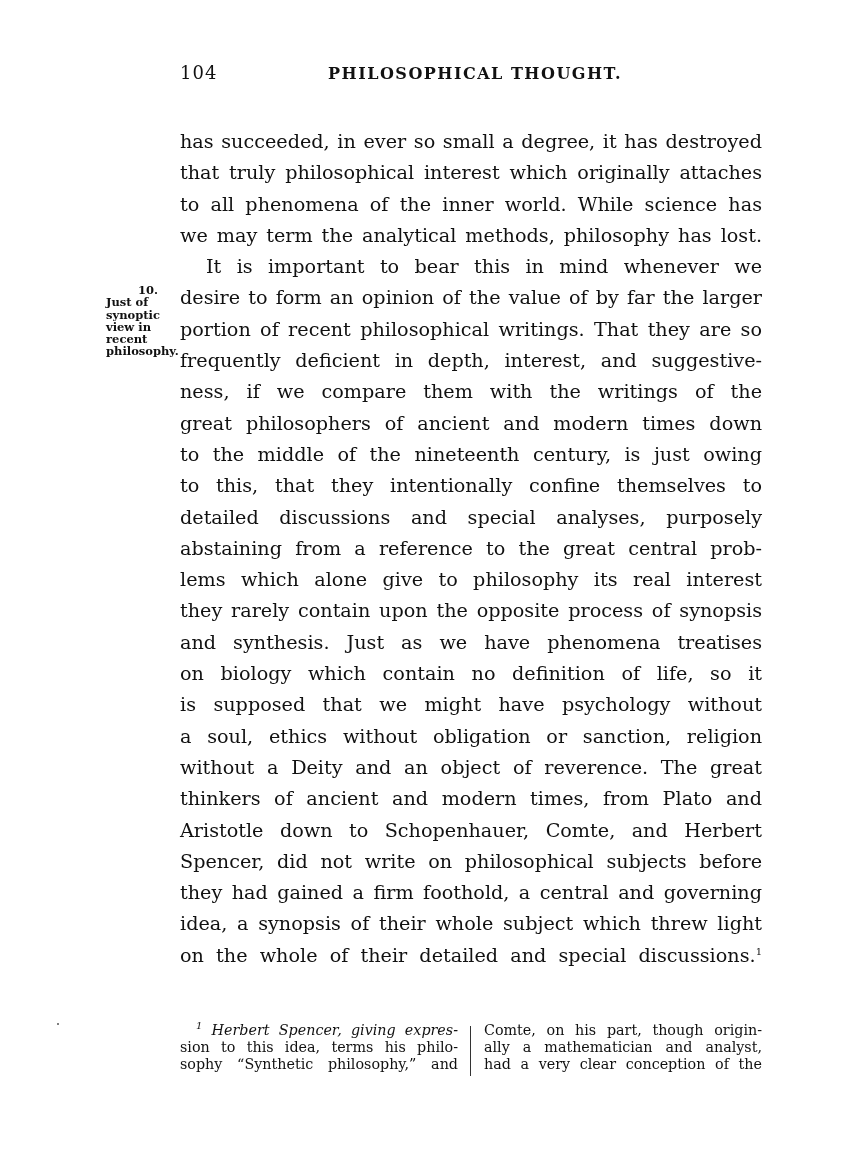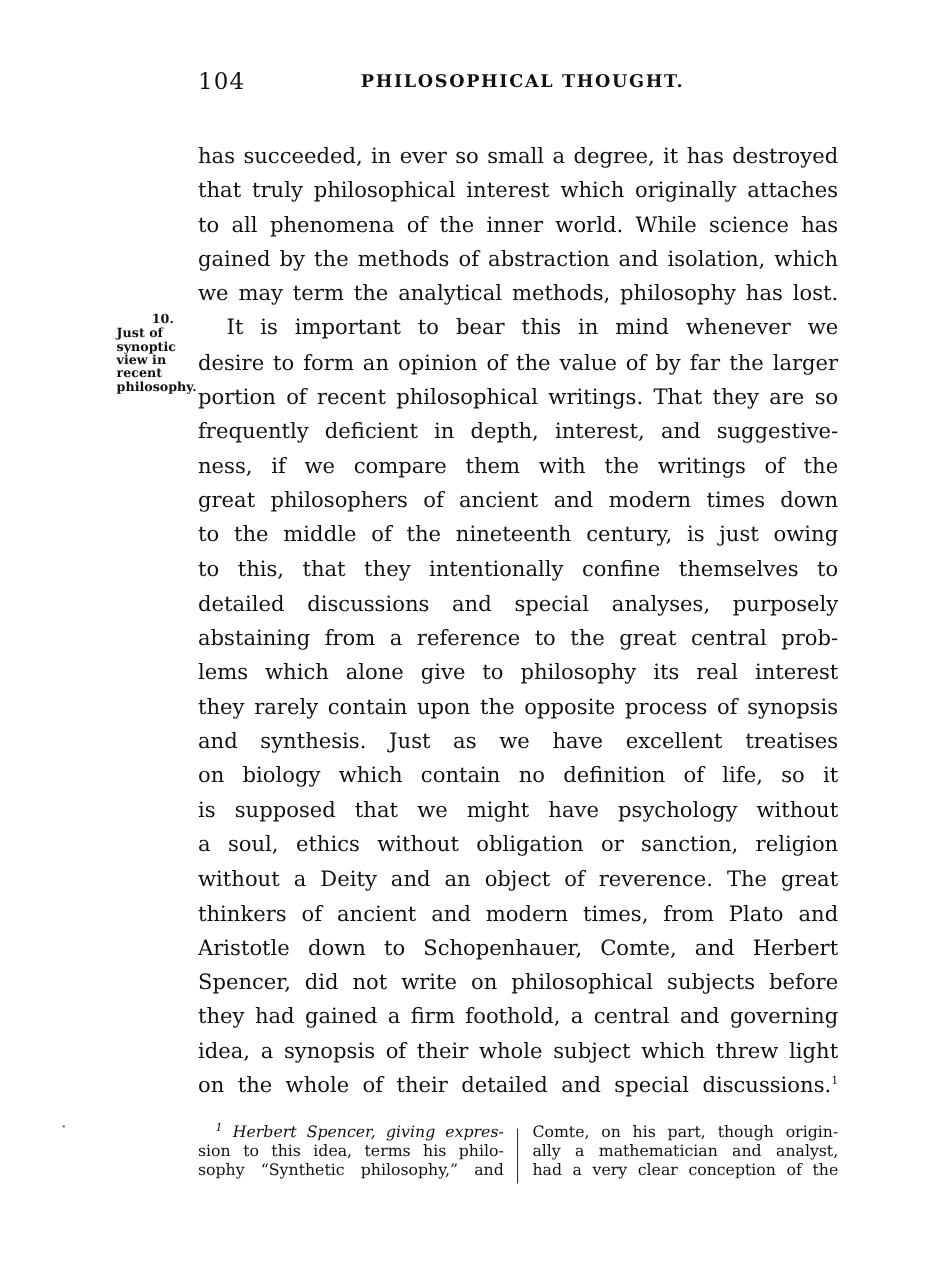--- a/index.html
+++ b/index.html
@@ -1,19 +1,19 @@
 <!DOCTYPE html>
 <html><head>
 <meta charset="utf-8">
 <style>
   html, body { margin: 0; padding: 0; background: #ffffff; }
   body { width: 850px; height: 1150px; position: relative; overflow: hidden;
          font-family: "DejaVu Serif", "Liberation Serif", serif; color: #111; }
   .header { position: absolute; top: 60px; left: 0; width: 850px; height: 30px; }
-  .page-num { position: absolute; left: 180px; top: 2px; font-size: 21px; letter-spacing: 1px; }
+  .page-num { position: absolute; left: 180px; top: 2px; font-size: 18px; letter-spacing: 1px; }
   .running-title { position: absolute; left: 328px; top: 4px; font-size: 16px; font-weight: bold; letter-spacing: 1.5px; }
   .body-text { position: absolute; left: 180px; top: 110px; width: 582px; margin-top: 16px; }
   .line { height: 31.3px; line-height: 31.3px; font-size: 19.2px; white-space: nowrap;
           text-align: justify; text-align-last: justify; }
   .line.indent { padding-left: 26px; }
   .line.last { text-align-last: justify; }
   .sidenote { position: absolute; left: 88px; top: 284px; width: 90px; font-family: "DejaVu Serif", serif;
               font-weight: bold; font-size: 11.5px; line-height: 12.3px; margin-left: 18px; }
   .sidenote .num { padding-left: 32px; }
   .footnotes { position: absolute; left: 180px; top: 1022px; width: 582px; height: 60px; }
@@ -41,35 +41,34 @@
   <div>synoptic</div>
   <div>view in</div>
   <div>recent</div>
   <div>philosophy.</div>
 </div>
 
 <div class="body-text">
   <div class="line">has succeeded, in ever so small a degree, it has destroyed</div>
   <div class="line">that truly philosophical interest which originally attaches</div>
   <div class="line">to all phenomena of the inner world.  While science has</div>
-  <div class="line">gained by the methods of abstraction and isolation, which</div>
   <div class="line">we may term the analytical methods, philosophy has lost.</div>
   <div class="line indent">It is important to bear this in mind whenever we</div>
   <div class="line">desire to form an opinion of the value of by far the larger</div>
   <div class="line">portion of recent philosophical writings.  That they are so</div>
   <div class="line">frequently deficient in depth, interest, and suggestive-</div>
   <div class="line">ness, if we compare them with the writings of the</div>
   <div class="line">great philosophers of ancient and modern times down</div>
   <div class="line">to the middle of the nineteenth century, is just owing</div>
   <div class="line">to this, that they intentionally confine themselves to</div>
   <div class="line">detailed discussions and special analyses, purposely</div>
   <div class="line">abstaining from a reference to the great central prob-</div>
   <div class="line">lems which alone give to philosophy its real interest</div>
   <div class="line">they rarely contain upon the opposite process of synopsis</div>
-  <div class="line">and synthesis.  Just as we have excellent treatises</div>
+  <div class="line">and synthesis.  Just as we have phenomena treatises</div>
   <div class="line">on biology which contain no definition of life, so it</div>
   <div class="line">is supposed that we might have psychology without</div>
   <div class="line">a soul, ethics without obligation or sanction, religion</div>
   <div class="line">without a Deity and an object of reverence.  The great</div>
   <div class="line">thinkers of ancient and modern times, from Plato and</div>
   <div class="line">Aristotle down to Schopenhauer, Comte, and Herbert</div>
   <div class="line">Spencer, did not write on philosophical subjects before</div>
   <div class="line">they had gained a firm foothold, a central and governing</div>
   <div class="line">idea, a synopsis of their whole subject which threw light</div>
   <div class="line last"><span>on the whole of their detailed and special discussions.</span><sup>1</sup></div>

